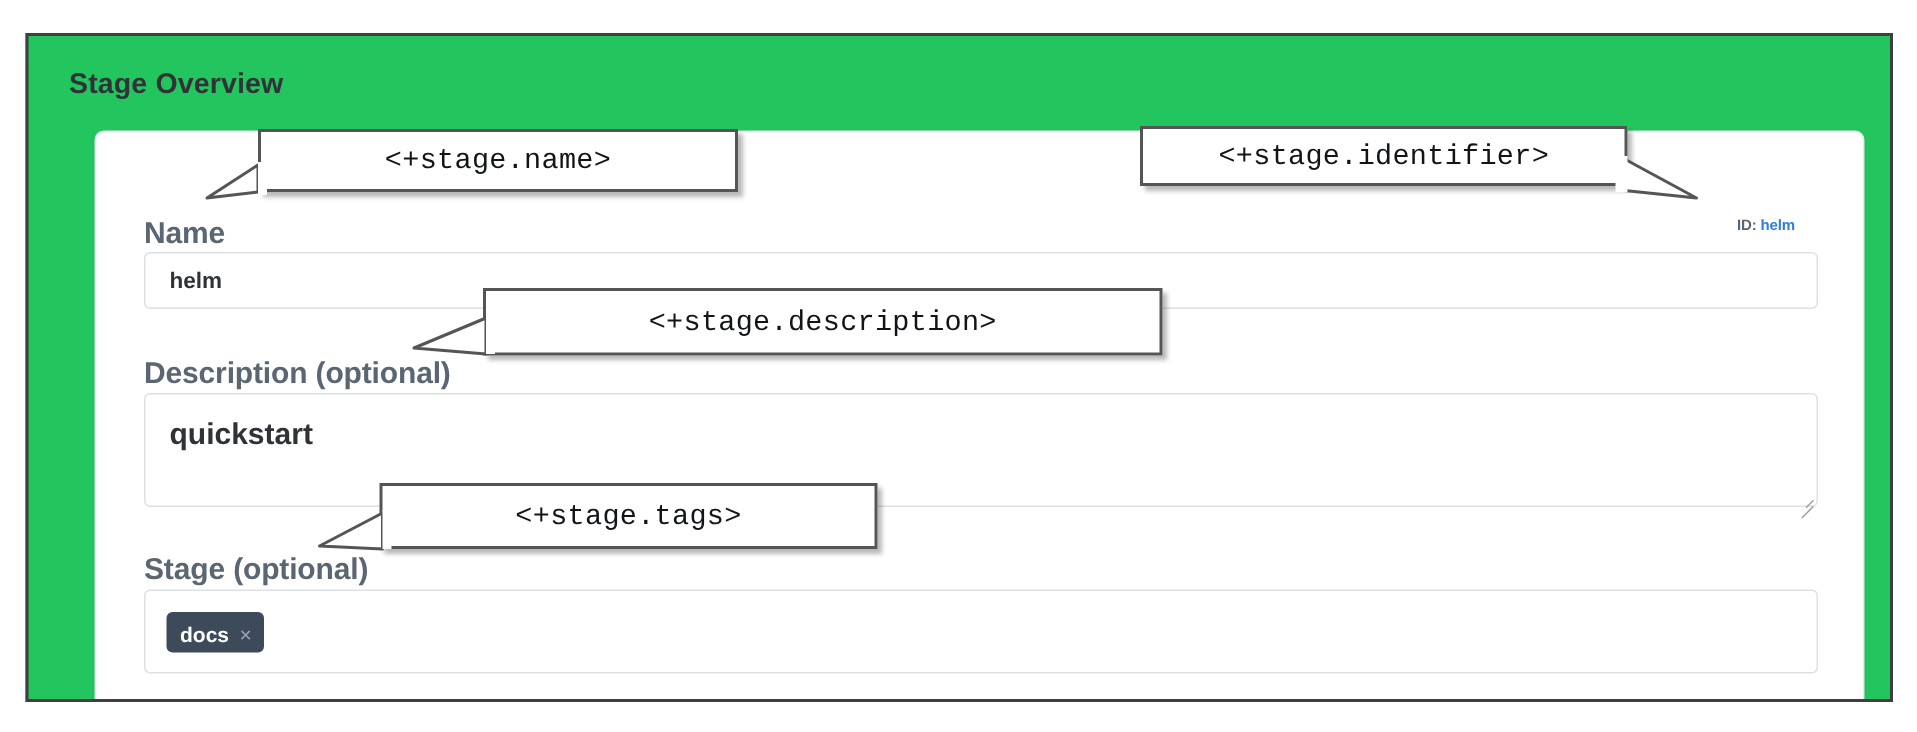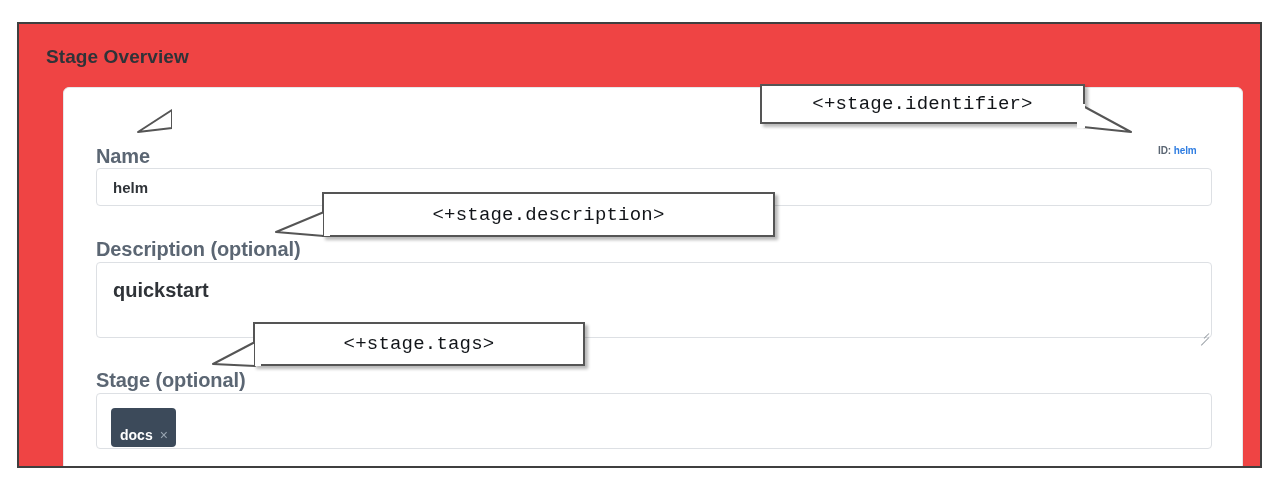--- a/index.html
+++ b/index.html
@@ -22,21 +22,21 @@
   }
 
   
   .outer-frame {
     position: absolute;
     left: 17px;
     top: 22px;
     width: 1245px;
     height: 446px;
     border: 2px solid #3f3f3f;
-    background: #ef4444;
+    background: #22c55e;
     box-sizing: border-box;
     overflow: hidden;
   }
 
   
   .section-title {
     position: absolute;
     left: 27px;
     top: 22px;
     font-size: 19px;
@@ -126,21 +126,21 @@
     box-sizing: border-box;
   }
   .tag-chip {
     position: absolute;
     display: inline-flex;
     align-items: flex-start;
     gap: 7px;
     background: #3c4a5a;
     color: #ffffff;
     border-radius: 4px;
-    padding: 20px 8px 5px 9px;
+    padding: 8px 8px 5px 9px;
     font-size: 14px;
     font-weight: bold;
     line-height: 1;
   }
   .tag-chip .tag-x {
     color: #9aa6b2;
     font-size: 14px;
     font-weight: normal;
     line-height: 1;
     cursor: pointer;
@@ -219,20 +219,23 @@
         <span class="tag-chip" style="left:14px; top:14px;">
           <span>docs</span>
           <span class="tag-x">×</span>
         </span>
       </div>
 
     </div>
 
   </div>
 
+  <div class="callout" style="left:172px; top:86px; width:320px; height:42px;">
+    <span class="callout-text">&lt;+stage.name&gt;</span>
+  </div>
   <svg class="callout-tail" style="left:130px; top:84px;" width="70" height="56">
     <polygon points="42,44 8,48 42,26" fill="#ffffff" stroke="#555555" stroke-width="2" stroke-linejoin="round"></polygon>
     <rect x="42" y="24" width="6" height="22" fill="#ffffff"></rect>
   </svg>
 
   <div class="callout" style="left:760px; top:84px; width:325px; height:40px;">
     <span class="callout-text">&lt;+stage.identifier&gt;</span>
   </div>
   <svg class="callout-tail" style="left:1075px; top:82px;" width="70" height="60">
     <polygon points="8,24 56,50 8,45" fill="#ffffff" stroke="#555555" stroke-width="2" stroke-linejoin="round"></polygon>

